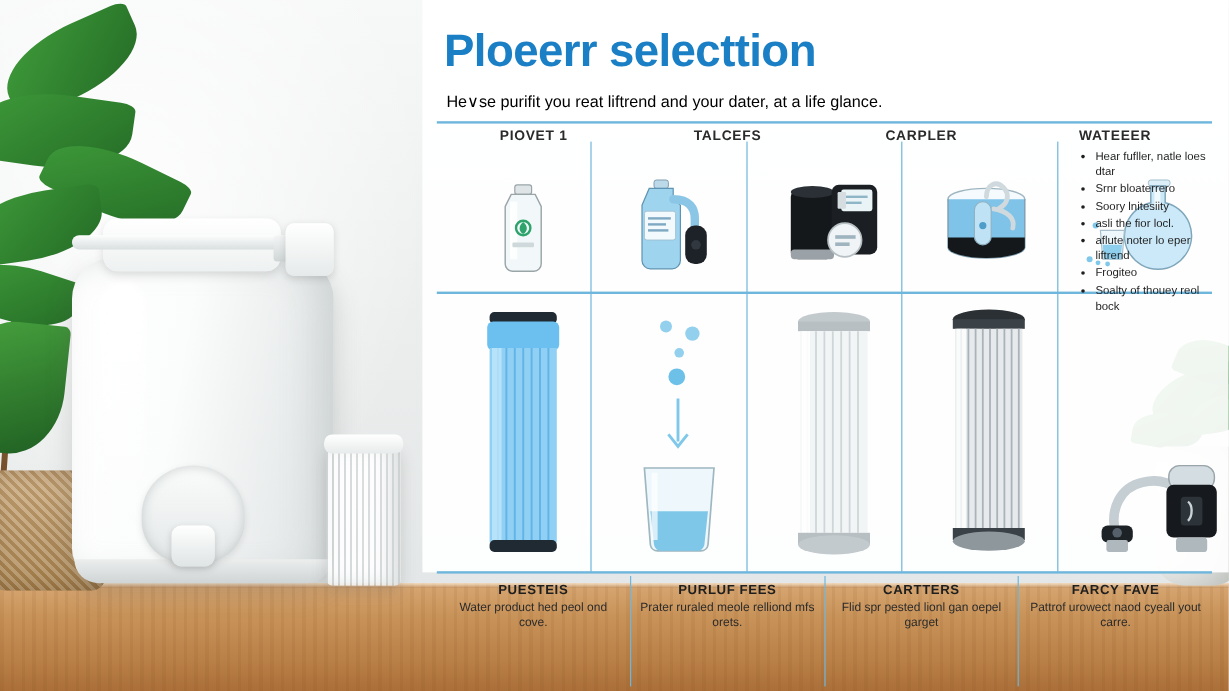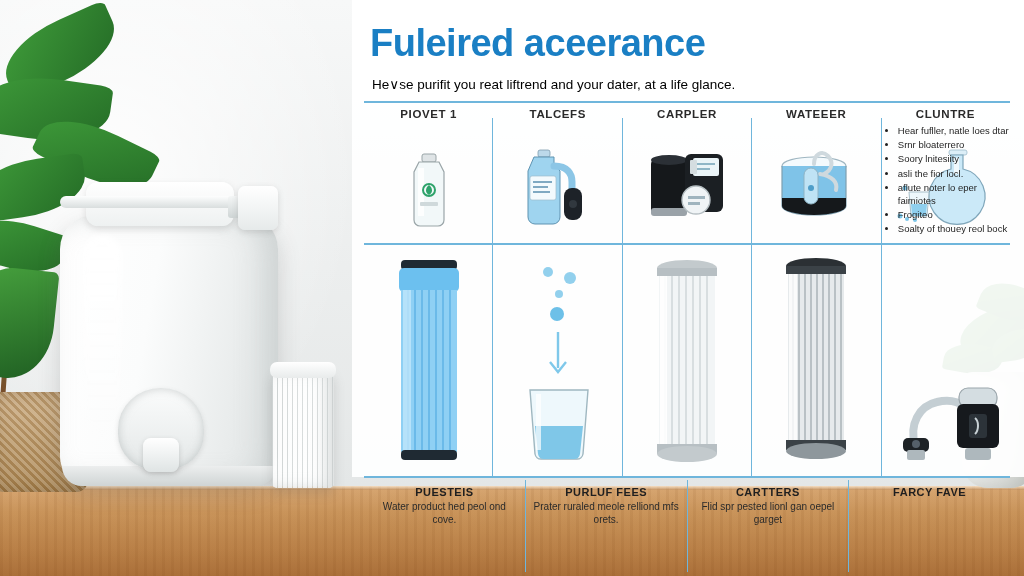--- a/index.html
+++ b/index.html
@@ -97,21 +97,21 @@
         color:#2a2a2a;letter-spacing:.6px;}
 
   .vgrid{position:absolute;left:12px;top:118px;width:646px;height:359px;display:flex;}
   .vgrid .col{flex:1;border-right:1.6px solid #6fb6dc;}
   .vgrid .col:last-child{border-right:none;}
 
   .rowline{position:absolute;left:12px;top:243px;width:646px;height:1.6px;background:#6fb6dc;}
   .rowline2{position:absolute;left:12px;top:476px;width:646px;height:1.6px;background:#6fb6dc;}
 
   .cells{position:absolute;left:12px;top:118px;width:646px;height:359px;display:flex;}
-  .cell{flex:1;position:relative;}
+  .cell{flex:1;position:relative;margin-left:15px;}
 
   .icon-top{position:absolute;left:50%;top:28px;transform:translateX(-50%);
         width:108px;height:86px;}
   .icon-mid{position:absolute;left:50%;top:136px;transform:translateX(-50%);
         width:116px;height:214px;}
 
   
   .captions{position:absolute;left:12px;top:480px;width:646px;height:92px;display:flex;}
   .cap{flex:1;position:relative;text-align:center;padding:0 6px;box-sizing:border-box;
         border-right:1.6px solid #6fb6dc;}
@@ -170,30 +170,29 @@
     <div class="rleaf r2"></div>
     <div class="rleaf r3"></div>
     <div class="rleaf r4"></div>
     <div class="rpot"></div>
   </div>
 
   <div class="card"></div>
 
   <div class="card-inner">
 
-    <div class="title">Fuleired aceerance</div>
+    <div class="title">Ploeerr selecttion</div>
     <div class="subtitle">He∨se purifit you reat liftrend and your dater, at a life glance.</div>
     <div class="hr"></div>
 
     <div class="headers">
       <div class="h">PIOVET 1</div>
       <div class="h">TALCEFS</div>
       <div class="h">CARPLER</div>
       <div class="h">WATEEER</div>
-      <div class="h">CLUNTRE</div>
     </div>
 
     <div class="vgrid">
       <div class="col"></div>
       <div class="col"></div>
       <div class="col"></div>
       <div class="col"></div>
       <div class="col"></div>
     </div>
     <div class="rowline"></div>
@@ -348,21 +347,21 @@
             <circle cx="24" cy="74" r="2" fill="#7fc8ea"></circle>
           </svg>
         </div>
 
         <div class="bullets">
           <ul>
             <li>Hear fufller, natle loes dtar</li>
             <li>Srnr bloaterrero</li>
             <li>Soory lnitesiity</li>
             <li>asli the fior locl.</li>
-            <li>aflute noter lo eper faimiotes</li>
+            <li>aflute noter lo eper liftrend</li>
             <li>Frogiteo</li>
             <li>Soalty of thouey reol bock</li>
           </ul>
         </div>
 
         <div style="position:absolute;left:4px;top:250px;width:124px;height:100px;">
           <svg class="art" viewBox="0 0 124 100">
             <path d="M30 78c-6-22 4-40 22-44 16-4 26 2 30 8" fill="none" stroke="#c4ced3" stroke-width="8" stroke-linecap="round"></path>
             <rect x="18" y="70" width="26" height="14" rx="5" fill="#1d2226"></rect>
             <rect x="22" y="82" width="18" height="10" rx="2" fill="#aeb8bd"></rect>
@@ -385,17 +384,18 @@
       <div class="cap">
         <h4>PURLUF FEES</h4>
         <p>Prater ruraled meole relliond mfs orets.</p>
       </div>
       <div class="cap">
         <h4>CARTTERS</h4>
         <p>Flid spr pested lionl gan oepel garget</p>
       </div>
       <div class="cap">
         <h4>FARCY FAVE</h4>
+        <p>Pattrof urowect naod cyeall yout carre.</p>
       </div>
     </div>
 
   </div>
 </div>
 
 </body></html>

